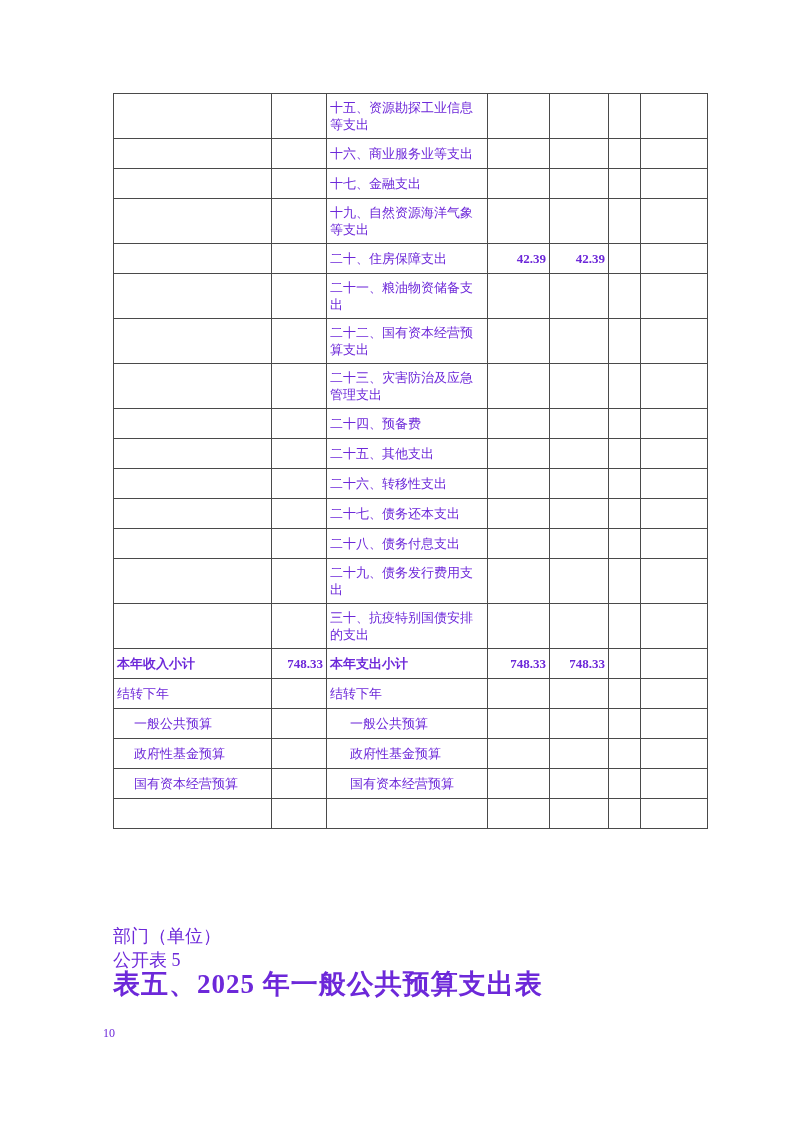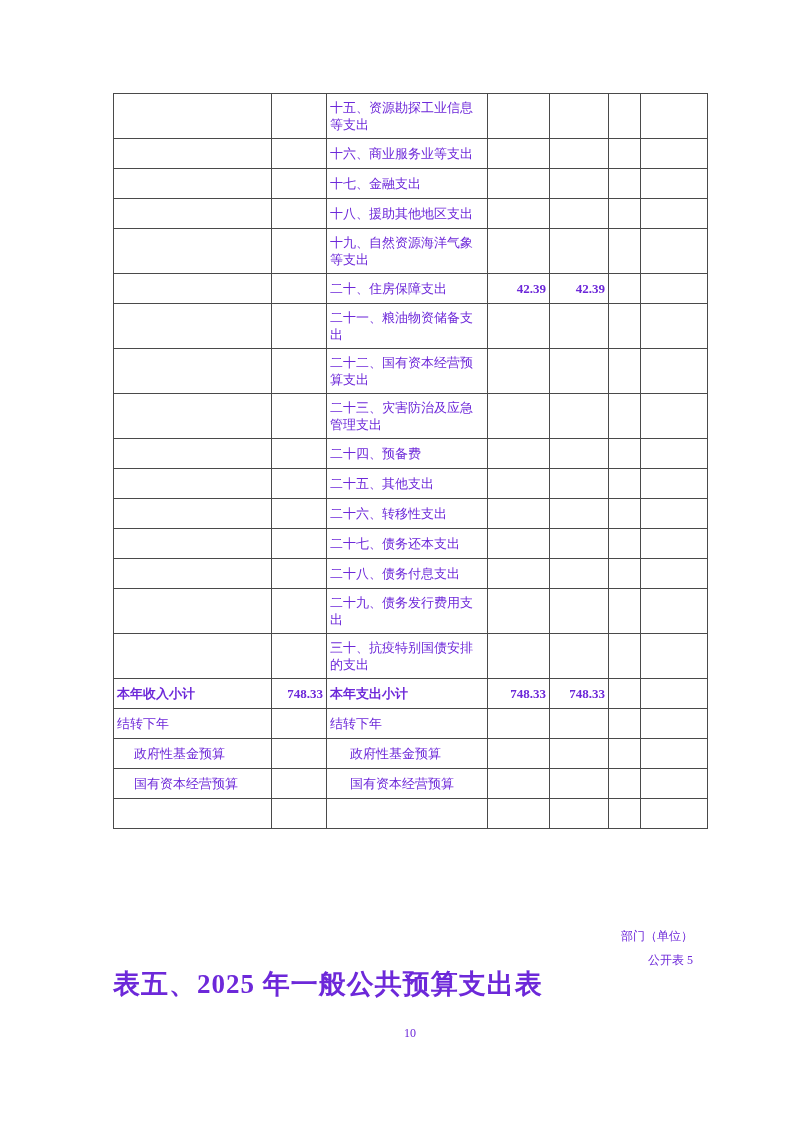--- a/index.html
+++ b/index.html
@@ -36,41 +36,41 @@
   tr.indent td.lbl-expense { padding-left: 23px; }
   tr.subtotal td.lbl-income, tr.subtotal td.lbl-expense { font-weight: bold; margin-left: 32px; }
   tr.total td.lbl-income, tr.total td.lbl-expense {
     font-weight: bold; text-align: center; padding-left: 0;
   }
   .footer-notes {
     position: absolute;
     left: 113px;
     top: 924px;
     width: 580px;
-    text-align: right;
-    font-size: 12px;
+    text-align: left;
+    font-size: 18px;
     line-height: 24px;
   }
   .next-table-title {
     position: absolute;
     left: 113px;
     top: 964px;
     width: 594px;
     font-size: 27px;
     font-weight: bold;
     letter-spacing: 1px;
     line-height: 40px;
     white-space: nowrap;
   }
   .page-number {
     position: absolute;
-    left: 113px;
+    left: 103px;
     top: 1026px;
     width: 594px;
-    text-align: center;
+    text-align: left;
     font-size: 12px;
   }
 </style>
 </head>
 <body>
 
 <div class="page">
 
   <table class="budget-table">
     <colgroup>
@@ -106,29 +106,20 @@
           <td class="num"></td>
           <td class="lbl-expense">十七、金融支出</td>
           <td class="num"></td>
           <td class="num"></td>
           <td class="blank"></td>
           <td class="blank"></td>
         </tr>
         <tr>
           <td class="lbl-income"></td>
           <td class="num"></td>
-          <td class="lbl-expense">十八、援助其他地区支出</td>
-          <td class="num"></td>
-          <td class="num"></td>
-          <td class="blank"></td>
-          <td class="blank"></td>
-        </tr>
-        <tr>
-          <td class="lbl-income"></td>
-          <td class="num"></td>
           <td class="lbl-expense">十九、自然资源海洋气象等支出</td>
           <td class="num"></td>
           <td class="num"></td>
           <td class="blank"></td>
           <td class="blank"></td>
         </tr>
         <tr>
           <td class="lbl-income"></td>
           <td class="num"></td>
           <td class="lbl-expense">二十、住房保障支出</td>
@@ -239,20 +230,29 @@
         <tr>
           <td class="lbl-income">结转下年</td>
           <td class="num"></td>
           <td class="lbl-expense">结转下年</td>
           <td class="num"></td>
           <td class="num"></td>
           <td class="blank"></td>
           <td class="blank"></td>
         </tr>
         <tr class="indent">
+          <td class="lbl-income">一般公共预算</td>
+          <td class="num"></td>
+          <td class="lbl-expense">一般公共预算</td>
+          <td class="num"></td>
+          <td class="num"></td>
+          <td class="blank"></td>
+          <td class="blank"></td>
+        </tr>
+        <tr class="indent">
           <td class="lbl-income">政府性基金预算</td>
           <td class="num"></td>
           <td class="lbl-expense">政府性基金预算</td>
           <td class="num"></td>
           <td class="num"></td>
           <td class="blank"></td>
           <td class="blank"></td>
         </tr>
         <tr class="indent">
           <td class="lbl-income">国有资本经营预算</td>

